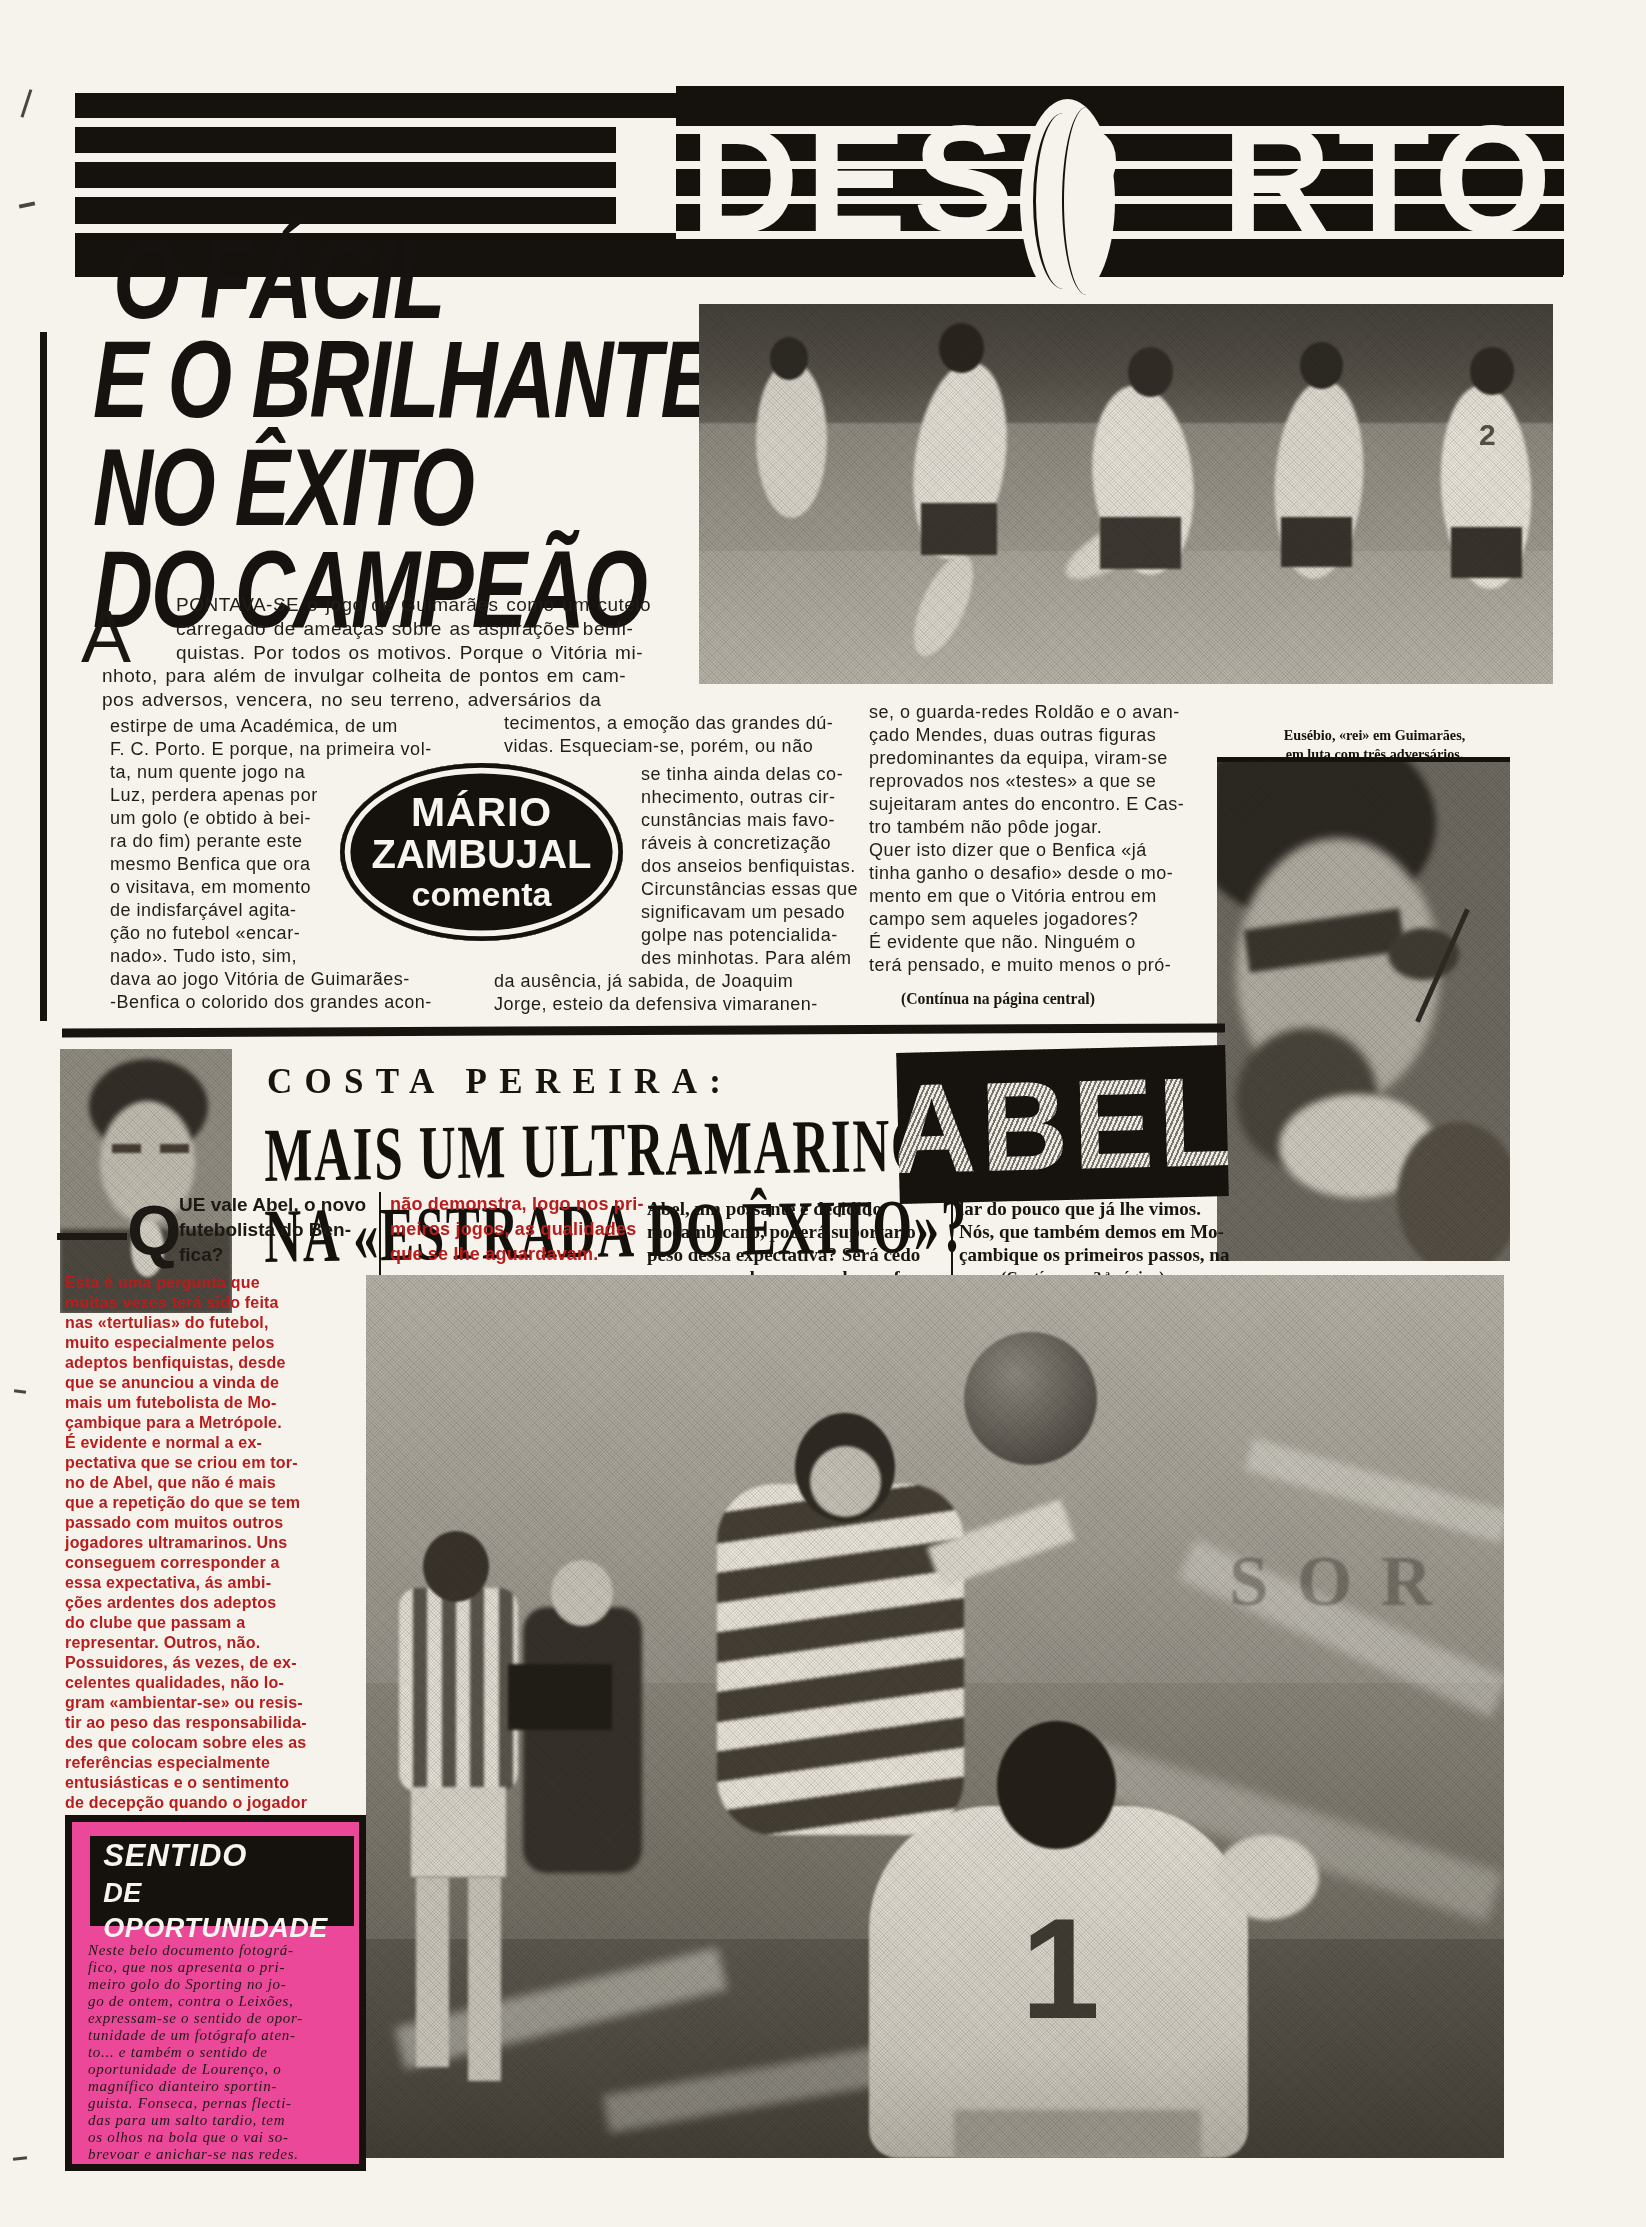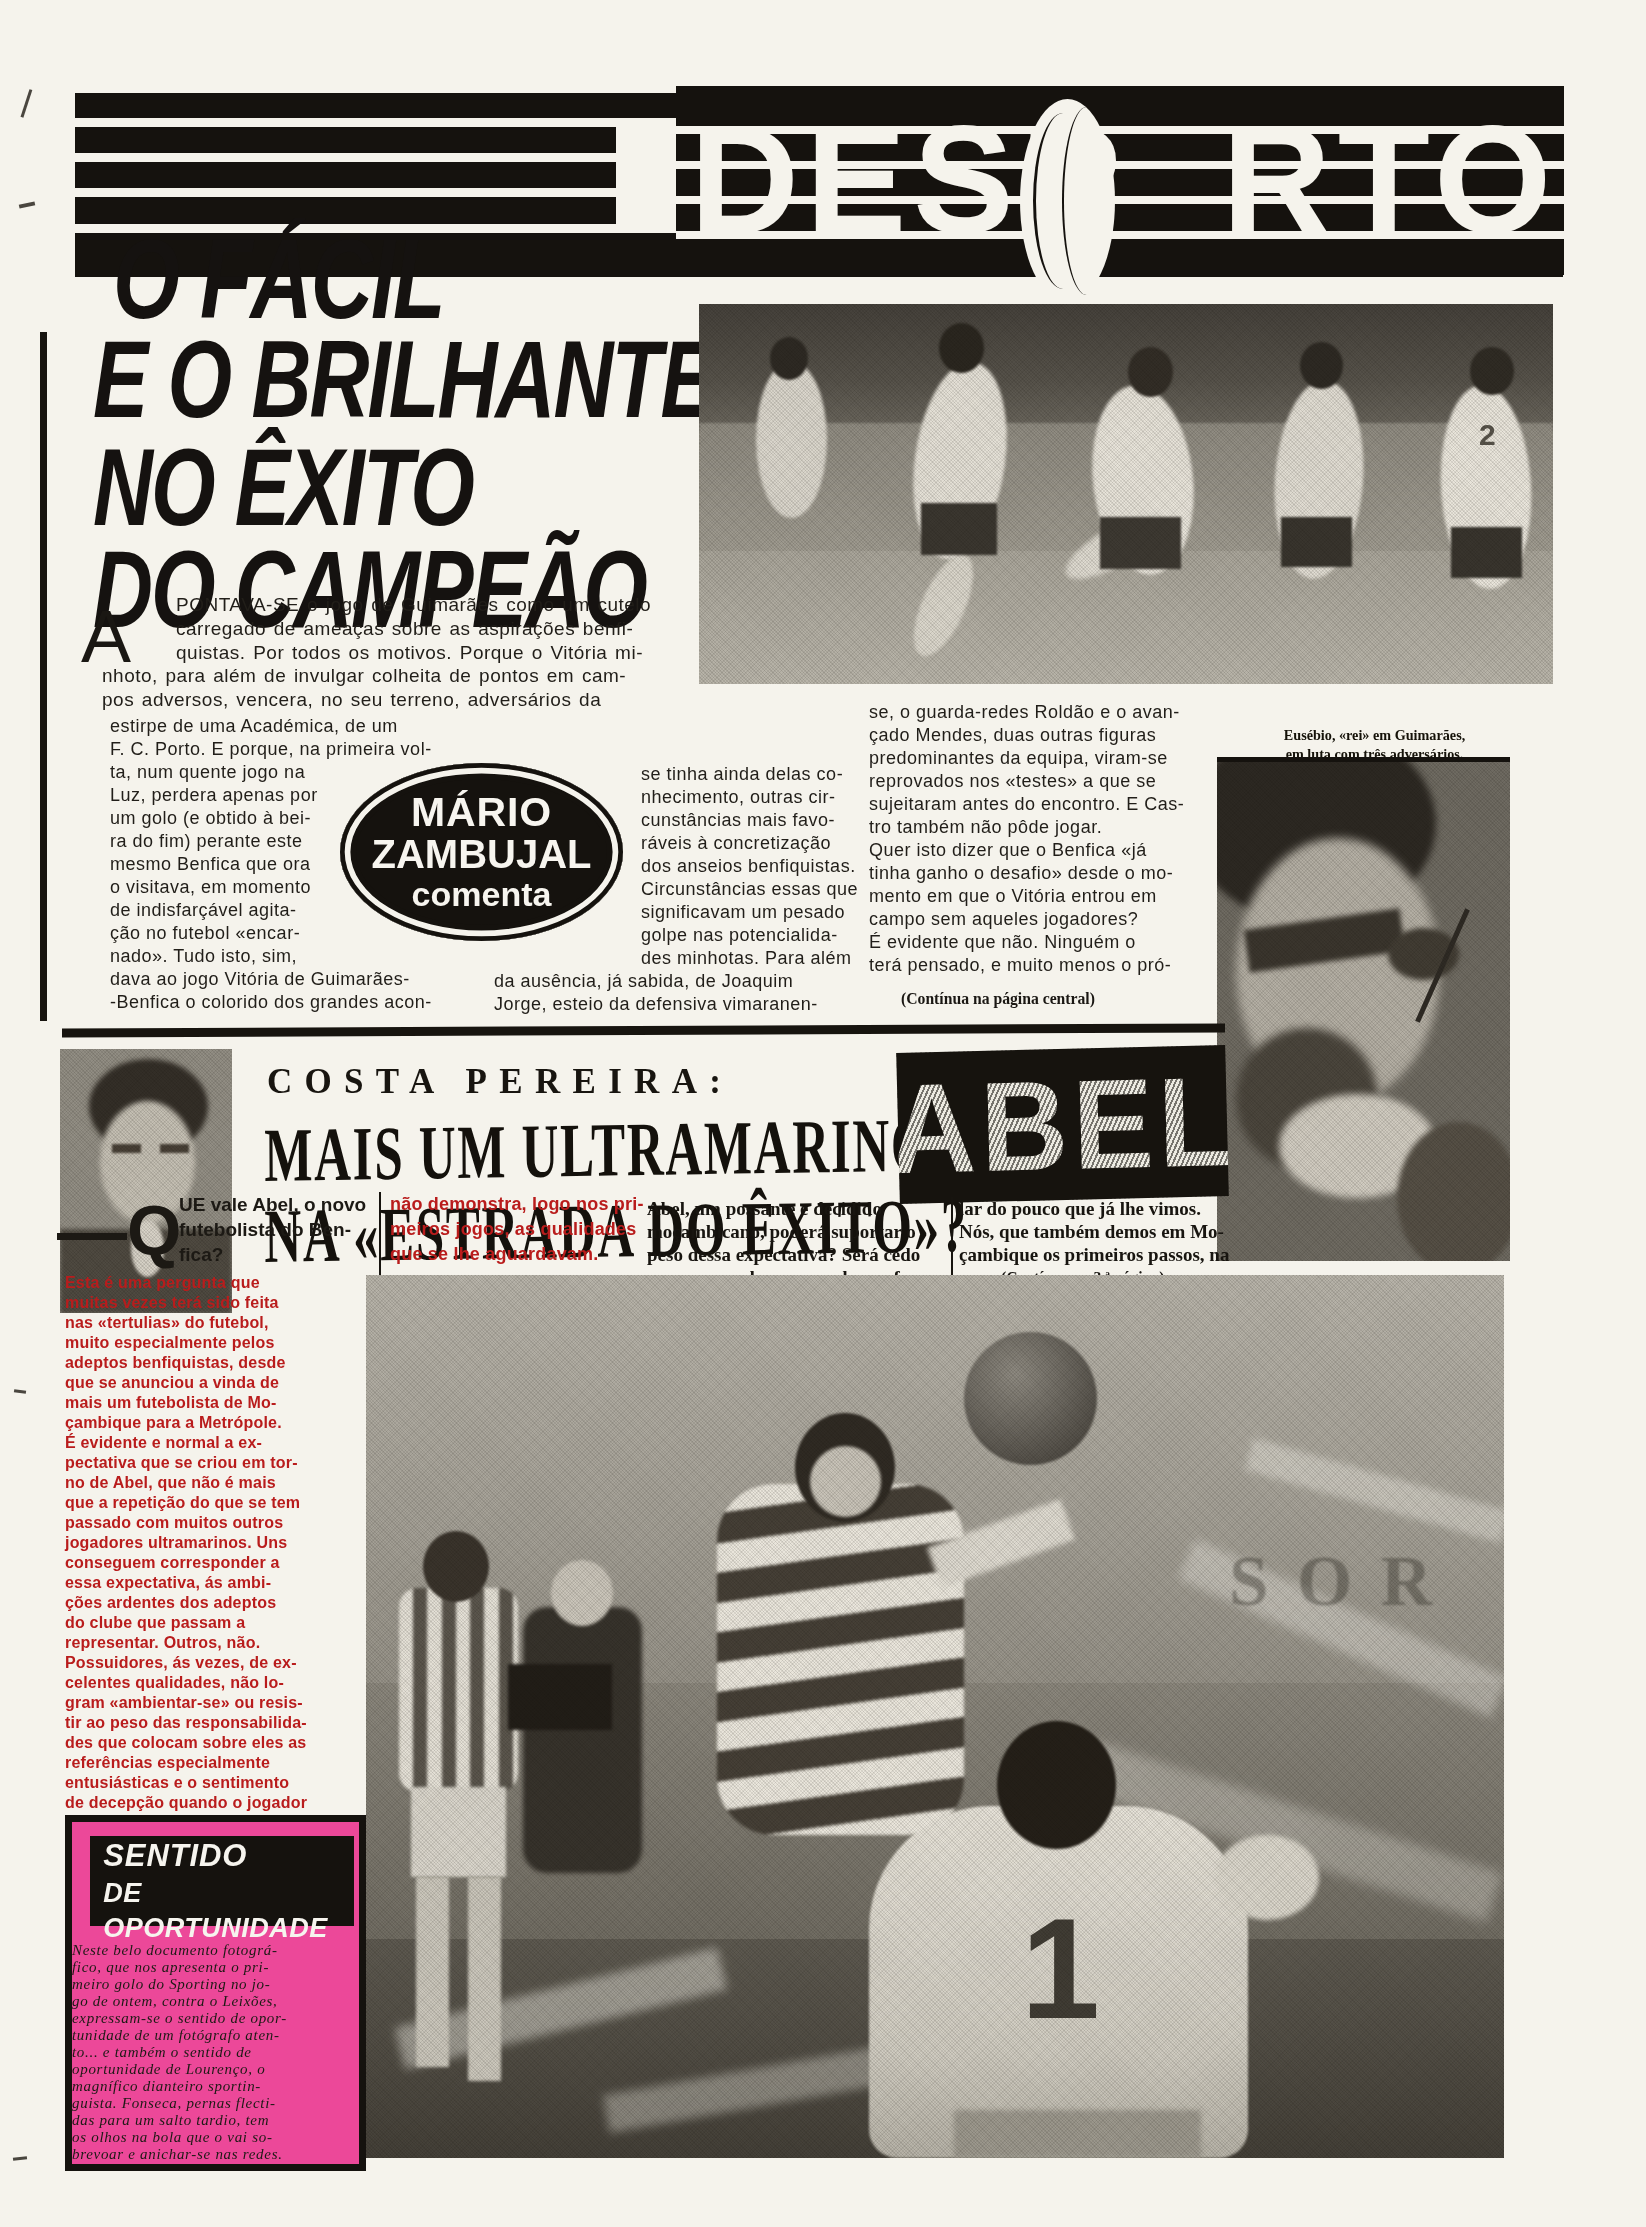--- a/index.html
+++ b/index.html
@@ -66,21 +66,21 @@
   .qdash{position:absolute;font-size:70px;font-weight:bold;color:#1c1914;}
   .serif4{font-family:"Liberation Serif","DejaVu Serif",serif;font-weight:bold;font-size:19px;line-height:23px;color:#181510;}
 
   
   .sentido{position:absolute;left:65px;top:1815px;width:287px;height:342px;background:#ec4899;
            border:7.6px solid #15120e;}
   .sentido .plate{position:absolute;left:18px;top:14.2px;width:251px;height:90px;background:#15120e;
            color:#f6f4ee;font-style:italic;font-weight:bold;padding-left:13.3px;}
   .sentido .t1{font-size:31px;line-height:40px;letter-spacing:0.9px;}
   .sentido .t2{font-size:27px;line-height:35px;letter-spacing:0.5px;}
-  .sentido .body{position:absolute;left:0;top:120px;font-family:"Liberation Serif","DejaVu Serif",serif;
+  .sentido .body{position:absolute;left:16px;top:120px;font-family:"Liberation Serif","DejaVu Serif",serif;
            font-style:italic;font-size:15px;line-height:17px;color:#1d1a15;letter-spacing:0.7px;}
 
   .caption{position:absolute;left:1232px;top:689px;width:285px;text-align:center;
            font-family:"Liberation Serif","DejaVu Serif",serif;font-weight:bold;
            font-size:14.2px;line-height:18.5px;color:#151209;margin-top:37px;}
   .gknum{position:absolute;font-weight:bold;color:#403c34;}
   .boardtxt{position:absolute;font-family:"Liberation Serif","DejaVu Serif",serif;
             color:rgba(45,41,34,.38);font-weight:bold;}
 </style>
 </head>
@@ -174,20 +174,24 @@
       <div>Luz, perdera apenas por</div>
       <div>um golo (e obtido à bei-</div>
       <div>ra do fim) perante este</div>
       <div>mesmo Benfica que ora</div>
       <div>o visitava, em momento</div>
       <div>de indisfarçável agita-</div>
       <div>ção no futebol «encar-</div>
       <div>nado». Tudo isto, sim,</div>
       <div>dava ao jogo Vitória de Guimarães-</div>
       <div>-Benfica o colorido dos grandes acon-</div>
+    </div>
+  <div class="lines art1b nowrap" style="left:504px;top:712px;">
+      <div>tecimentos, a emoção das grandes dú-</div>
+      <div>vidas. Esqueciam-se, porém, ou não</div>
     </div>
   <div class="lines art1b nowrap" style="left:641px;top:763px;">
       <div>se tinha ainda delas co-</div>
       <div>nhecimento, outras cir-</div>
       <div>cunstâncias mais favo-</div>
       <div>ráveis à concretização</div>
       <div>dos anseios benfiquistas.</div>
       <div>Circunstâncias essas que</div>
       <div>significavam um pesado</div>
       <div>golpe nas potencialida-</div>

